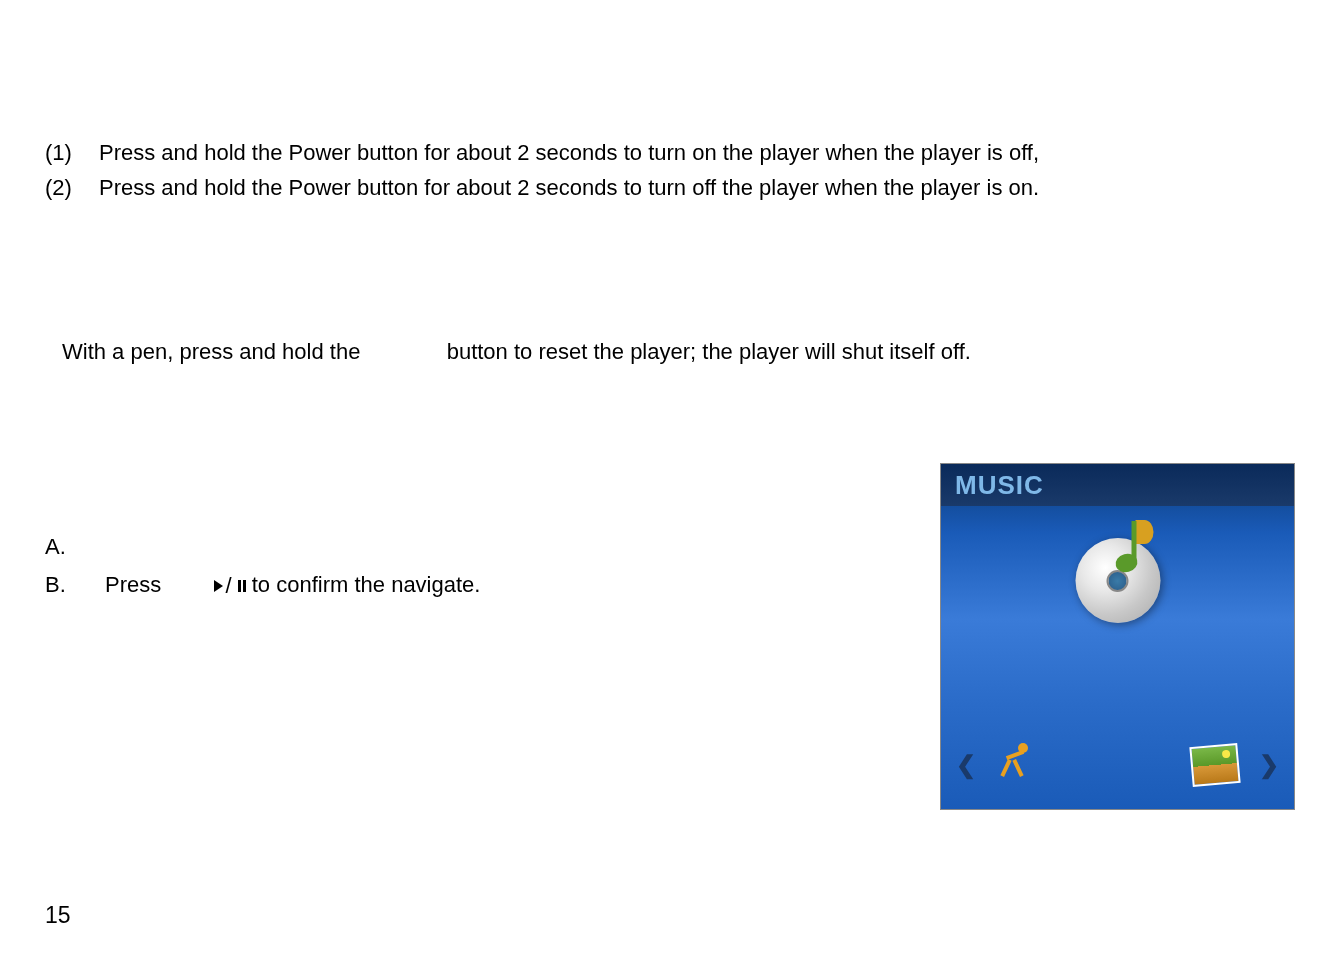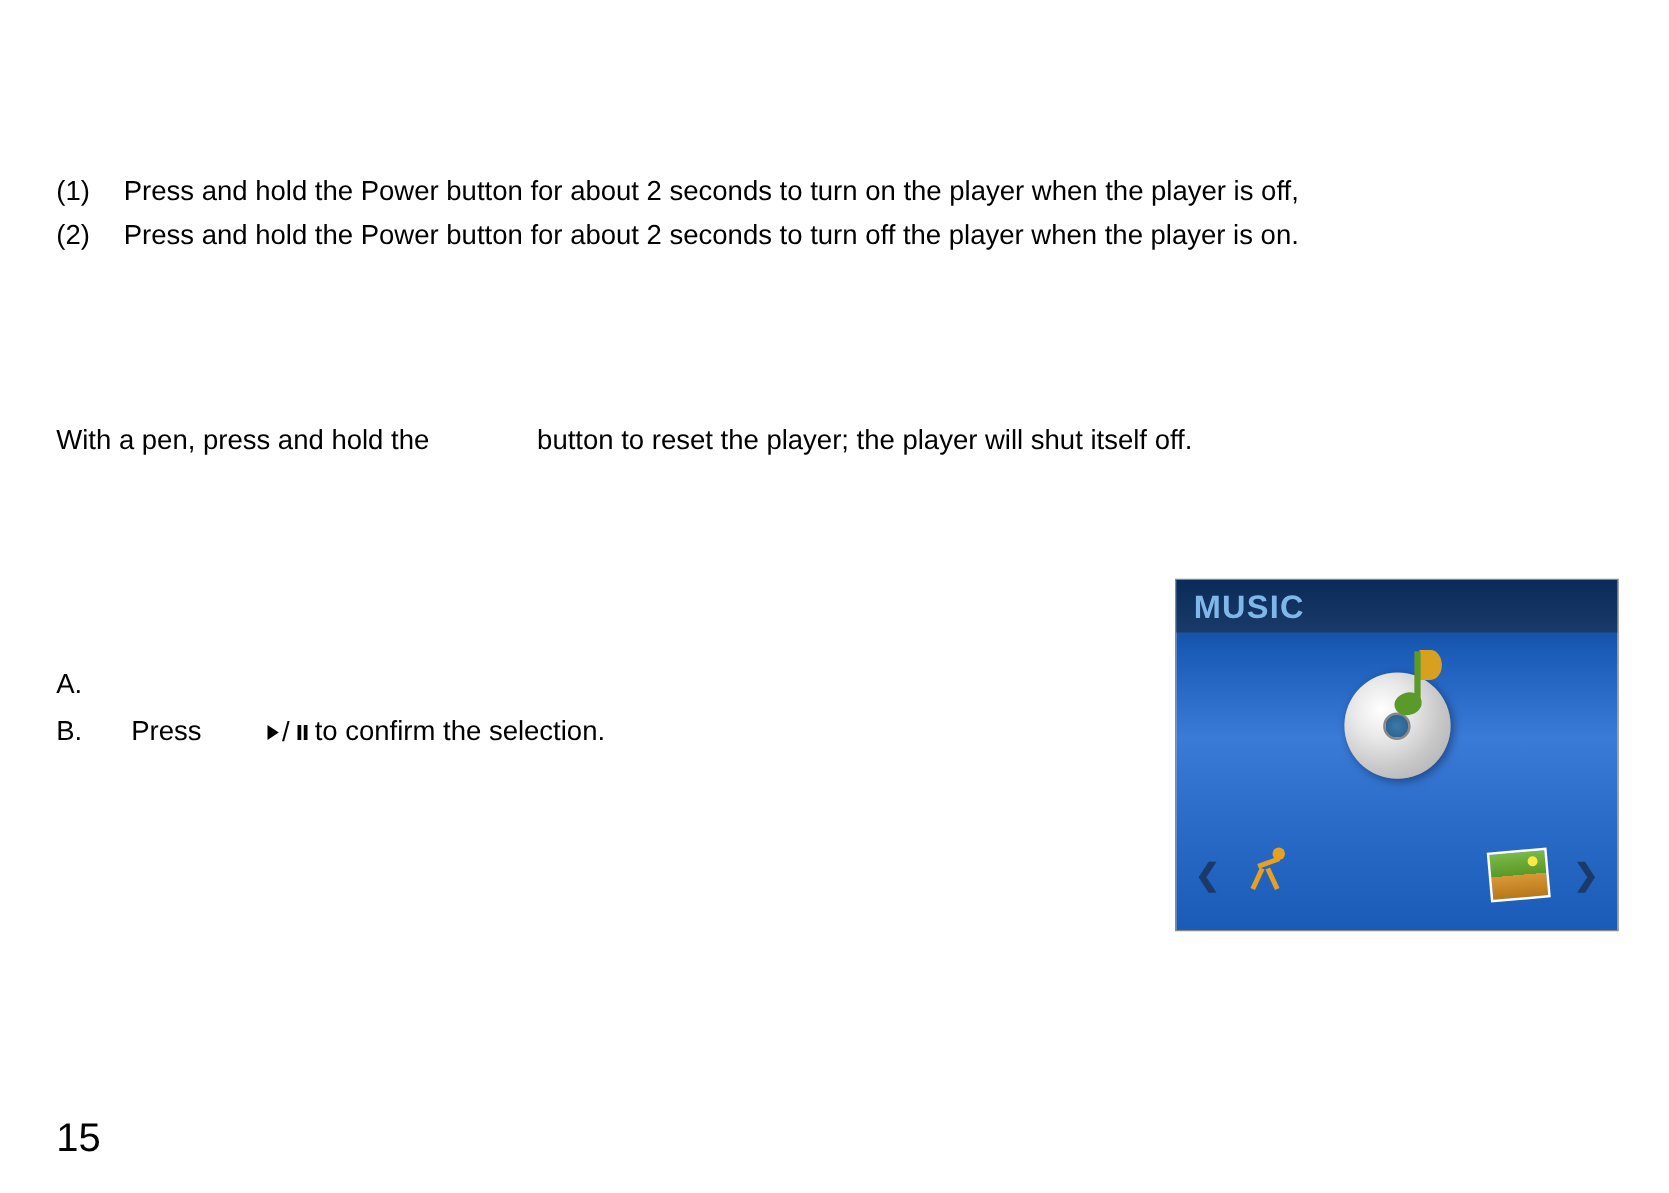--- a/index.html
+++ b/index.html
@@ -27,20 +27,21 @@
       display: flex;
       line-height: 1.6;
     }
     .num-label {
       width: 54px;
       flex-shrink: 0;
     }
     .reset-line {
       margin-bottom: 95px;
       line-height: 1.5;
+      margin-left: 17px;
     }
     .reset-gap {
       display: inline-block;
       width: 74px;
     }
     .menu-section {
       display: flex;
       align-items: flex-start;
     }
     .menu-text {
@@ -87,21 +88,21 @@
       gap: 2px;
       margin-left: 3px;
     }
     .pause-bar {
       width: 3px;
       height: 12px;
       background: #000;
     }
     .music-screen {
       width: 355px;
-      height: 282px;
+      height: 347px;
       background: linear-gradient(to bottom, #0a3a7a 0%, #1a5bb8 20%, #3a7bd8 45%, #2a6bc8 70%, #1a5bb8 100%);
       position: relative;
       overflow: hidden;
       border: 1px solid #888;
     }
     .music-header {
       height: 42px;
       background: linear-gradient(to bottom, #0a2a5a 0%, #1a3a6a 100%);
       display: flex;
       align-items: center;
@@ -248,21 +249,21 @@
       right: 6px;
       width: 8px;
       height: 8px;
       background: #f8e848;
       border-radius: 50%;
     }
     .page-number {
       position: absolute;
       bottom: 25px;
       left: 45px;
-      font-size: 32px;
+      font-size: 23px;
     }
   </style>
 </head>
 <body>
 
 <div class="spacer-top"></div>
 
 <div class="numbered-list">
   <div class="numbered-item">
     <span class="num-label">(1)</span>
@@ -293,21 +294,21 @@
           <span class="menu-gap-3"></span>
           <span class="play-pause">
             <span class="play-triangle"></span>
             <span>/</span>
             <span class="pause-bars">
               <span class="pause-bar"></span>
               <span class="pause-bar"></span>
             </span>
           </span>
           <span> </span>
-          <span>to confirm the selection.</span>
+          <span>to confirm the navigate.</span>
         </span>
       </div>
     </div>
   </div>
 
   <div class="music-screen">
     <div class="music-header">
       <span class="music-title">MUSIC</span>
     </div>
     <div class="music-body">

